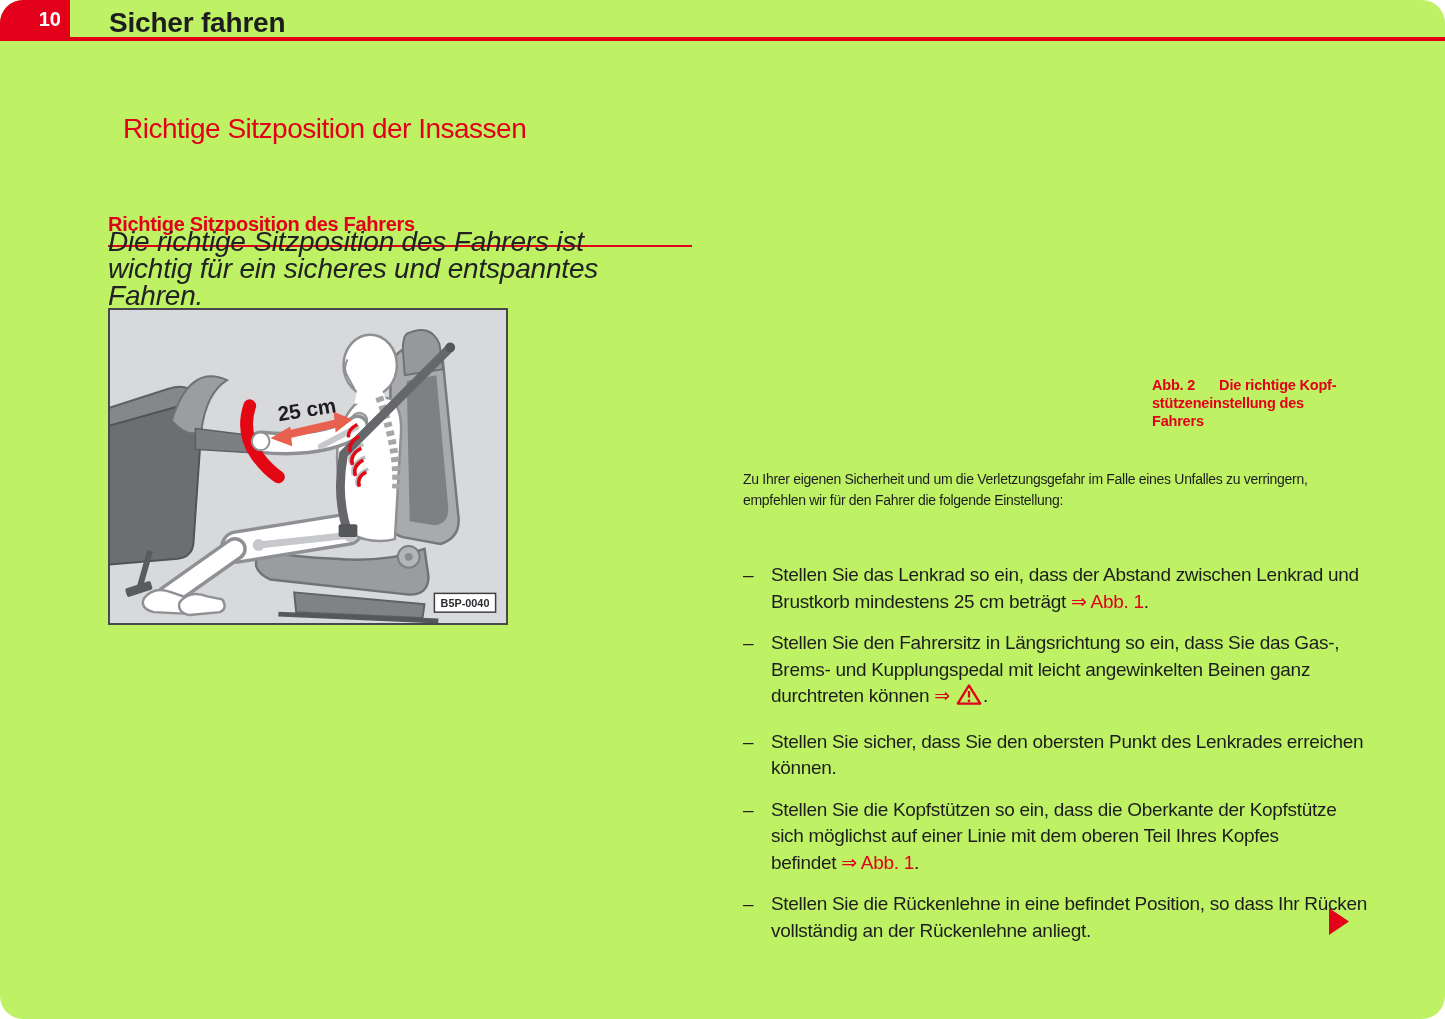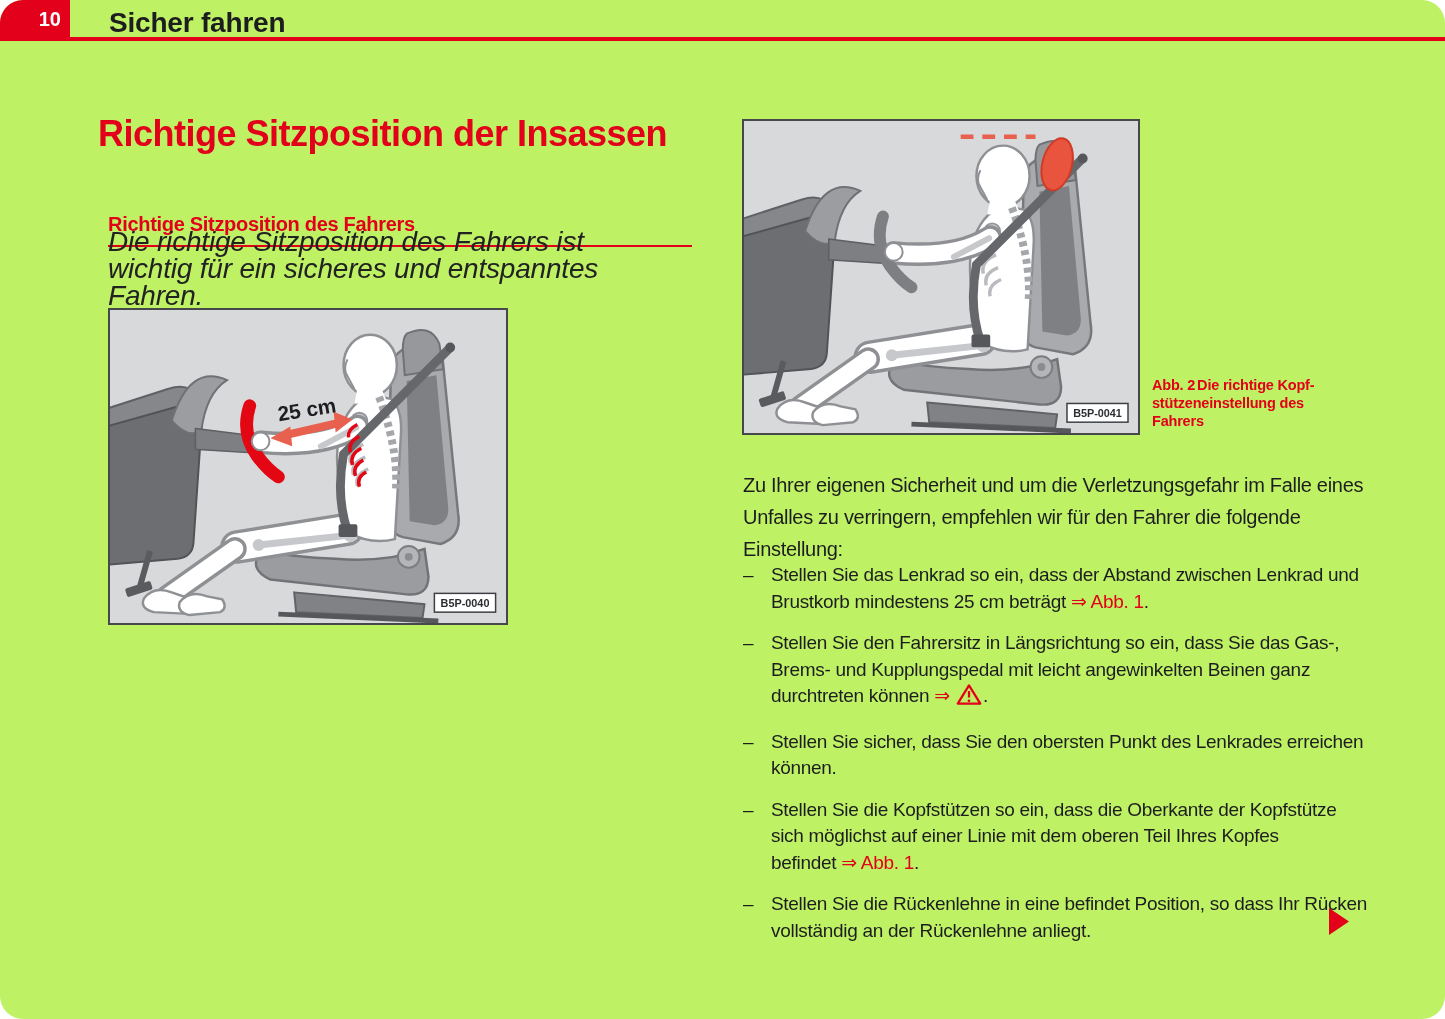--- a/index.html
+++ b/index.html
@@ -9,35 +9,35 @@
   }
   
   .hdr-rule{position:absolute;left:0;top:37px;width:1445px;height:4px;background:#e2001a;}
   .page-num-box{
     position:absolute;left:0;top:0;width:70px;height:38px;background:#e2001a;
     display:flex;align-items:center;justify-content:flex-end;padding-right:9px;box-sizing:border-box;
   }
   .page-num{color:#fff;font-size:20px;font-weight:bold;}
   .section-title{position:absolute;left:109px;top:7px;font-size:28px;font-weight:bold;letter-spacing:-0.2px;}
   
-  .h1{position:absolute;left:98px;top:113px;width:600px;font-size:36px;font-weight:bold;color:#e2001a;letter-spacing:-0.5px;}
+  .h1{position:absolute;left:123px;top:113px;width:600px;font-size:28px;font-weight:normal;color:#e2001a;letter-spacing:-0.5px;}
   .h2wrap{position:absolute;left:108px;top:185px;width:584px;border-bottom:2px solid #e2001a;padding-bottom:9px;margin-top:28px;}
   .h2{font-size:20px;font-weight:bold;color:#e2001a;letter-spacing:-0.3px;}
   .lead{position:absolute;left:108px;top:228px;width:550px;font-size:28px;font-style:italic;line-height:27px;letter-spacing:-0.2px;color:#222;}
   
   .figure{position:absolute;background:#d8d9db;border:2px solid #46484c;box-sizing:border-box;}
   .fig1{left:108px;top:308px;width:400px;height:317px;}
   .fig2{left:742px;top:119px;width:398px;height:316px;}
   .figure svg{display:block;width:100%;height:100%;}
   .caption{position:absolute;font-size:14.5px;font-weight:bold;color:#e2001a;line-height:18px;letter-spacing:-0.2px;}
   .cap1{left:520px;top:564px;width:175px;}
   .cap2{left:1152px;top:376px;width:185px;}
-  .cap-label{margin-right:2px;}
+  .cap-label{margin-right:24px;}
   
-  .intro{position:absolute;left:743px;top:469px;width:622px;font-size:20px;line-height:32px;letter-spacing:-0.3px;}
+  .intro{position:absolute;left:743px;top:469px;width:622px;font-size:14px;line-height:21px;letter-spacing:-0.3px;}
   .instructions{position:absolute;left:743px;top:562px;width:625px;list-style:none;margin:0;padding:0;}
   .instructions li{position:relative;padding-left:28px;margin-bottom:15px;font-size:19px;line-height:26.5px;letter-spacing:-0.3px;}
   .dash{position:absolute;left:0;top:0;}
   .ref{color:#e2001a;margin-left:5px;}
   .ref:empty{margin:0;}
   .warn-icon{display:inline-block;vertical-align:-4px;margin-left:6px;margin-right:1px;}
   .continue-arrow{position:absolute;left:1329px;top:908px;width:20px;height:27px;}
   .red-tri{width:20px;height:27px;}
   text{font-family:"Liberation Sans","DejaVu Sans",sans-serif;}
   .hidden-defs{position:absolute;width:0;height:0;overflow:hidden;}
@@ -133,35 +133,20 @@
       <path d="M176,127 L232,114" stroke="#e8604e" stroke-width="8"></path>
       <polygon points="162,130 182,118 184,138" fill="#e8604e"></polygon>
       <polygon points="245,111 226,103 228,124" fill="#e8604e"></polygon>
       <text x="200" y="108" font-size="21" font-weight="bold" fill="#1e1e22" text-anchor="middle" transform="rotate(-9 200 108)">25 cm</text>
 
       <rect x="328" y="287" width="62" height="19" fill="#fff" stroke="#3c3e42" stroke-width="1.5"></rect>
       <text x="359" y="301" font-size="11" font-weight="bold" fill="#2a2c30" text-anchor="middle">B5P-0040</text>
     </svg>
   </div>
 
-  <div class="figure fig2">
-    <svg viewBox="0 0 400 317">
-      <use href="#seat-scene"></use>
-
-      <path d="M141,97 Q132,124 148,147 Q159,162 170,169" stroke="#7d7f83" stroke-width="12" fill="none" stroke-linecap="round"></path>
-      <circle cx="152" cy="133" r="9" fill="#fff" stroke="#8e9094" stroke-width="2"></circle>
-
-      <ellipse cx="318" cy="44" rx="15" ry="27" transform="rotate(14 318 44)" fill="#e8543e" stroke="#d03a26" stroke-width="2"></ellipse>
-
-      <path d="M220,16 L296,16" stroke="#e8604e" stroke-width="4.5" stroke-dasharray="13 9"></path>
-
-      <rect x="328" y="287" width="62" height="19" fill="#fff" stroke="#3c3e42" stroke-width="1.5"></rect>
-      <text x="359" y="301" font-size="11" font-weight="bold" fill="#2a2c30" text-anchor="middle">B5P-0041</text>
-    </svg>
-  </div>
   <div class="caption cap2">
     <span class="cap-label">Abb. 2</span><span>Die richtige Kopf­stützeneinstellung des Fahrers</span>
   </div>
 
   <div class="intro">Zu Ihrer eigenen Sicherheit und um die Verletzungsgefahr im Falle eines Unfalles zu verringern, empfehlen wir für den Fahrer die folgende Einstellung:</div>
 
   <ul class="instructions">
     <li>
       <span class="dash">–</span>
       <span>Stellen Sie das Lenkrad so ein, dass der Abstand zwischen Lenkrad und Brustkorb mindestens 25 cm beträgt</span><span class="ref">⇒ Abb. 1</span><span>.</span>

